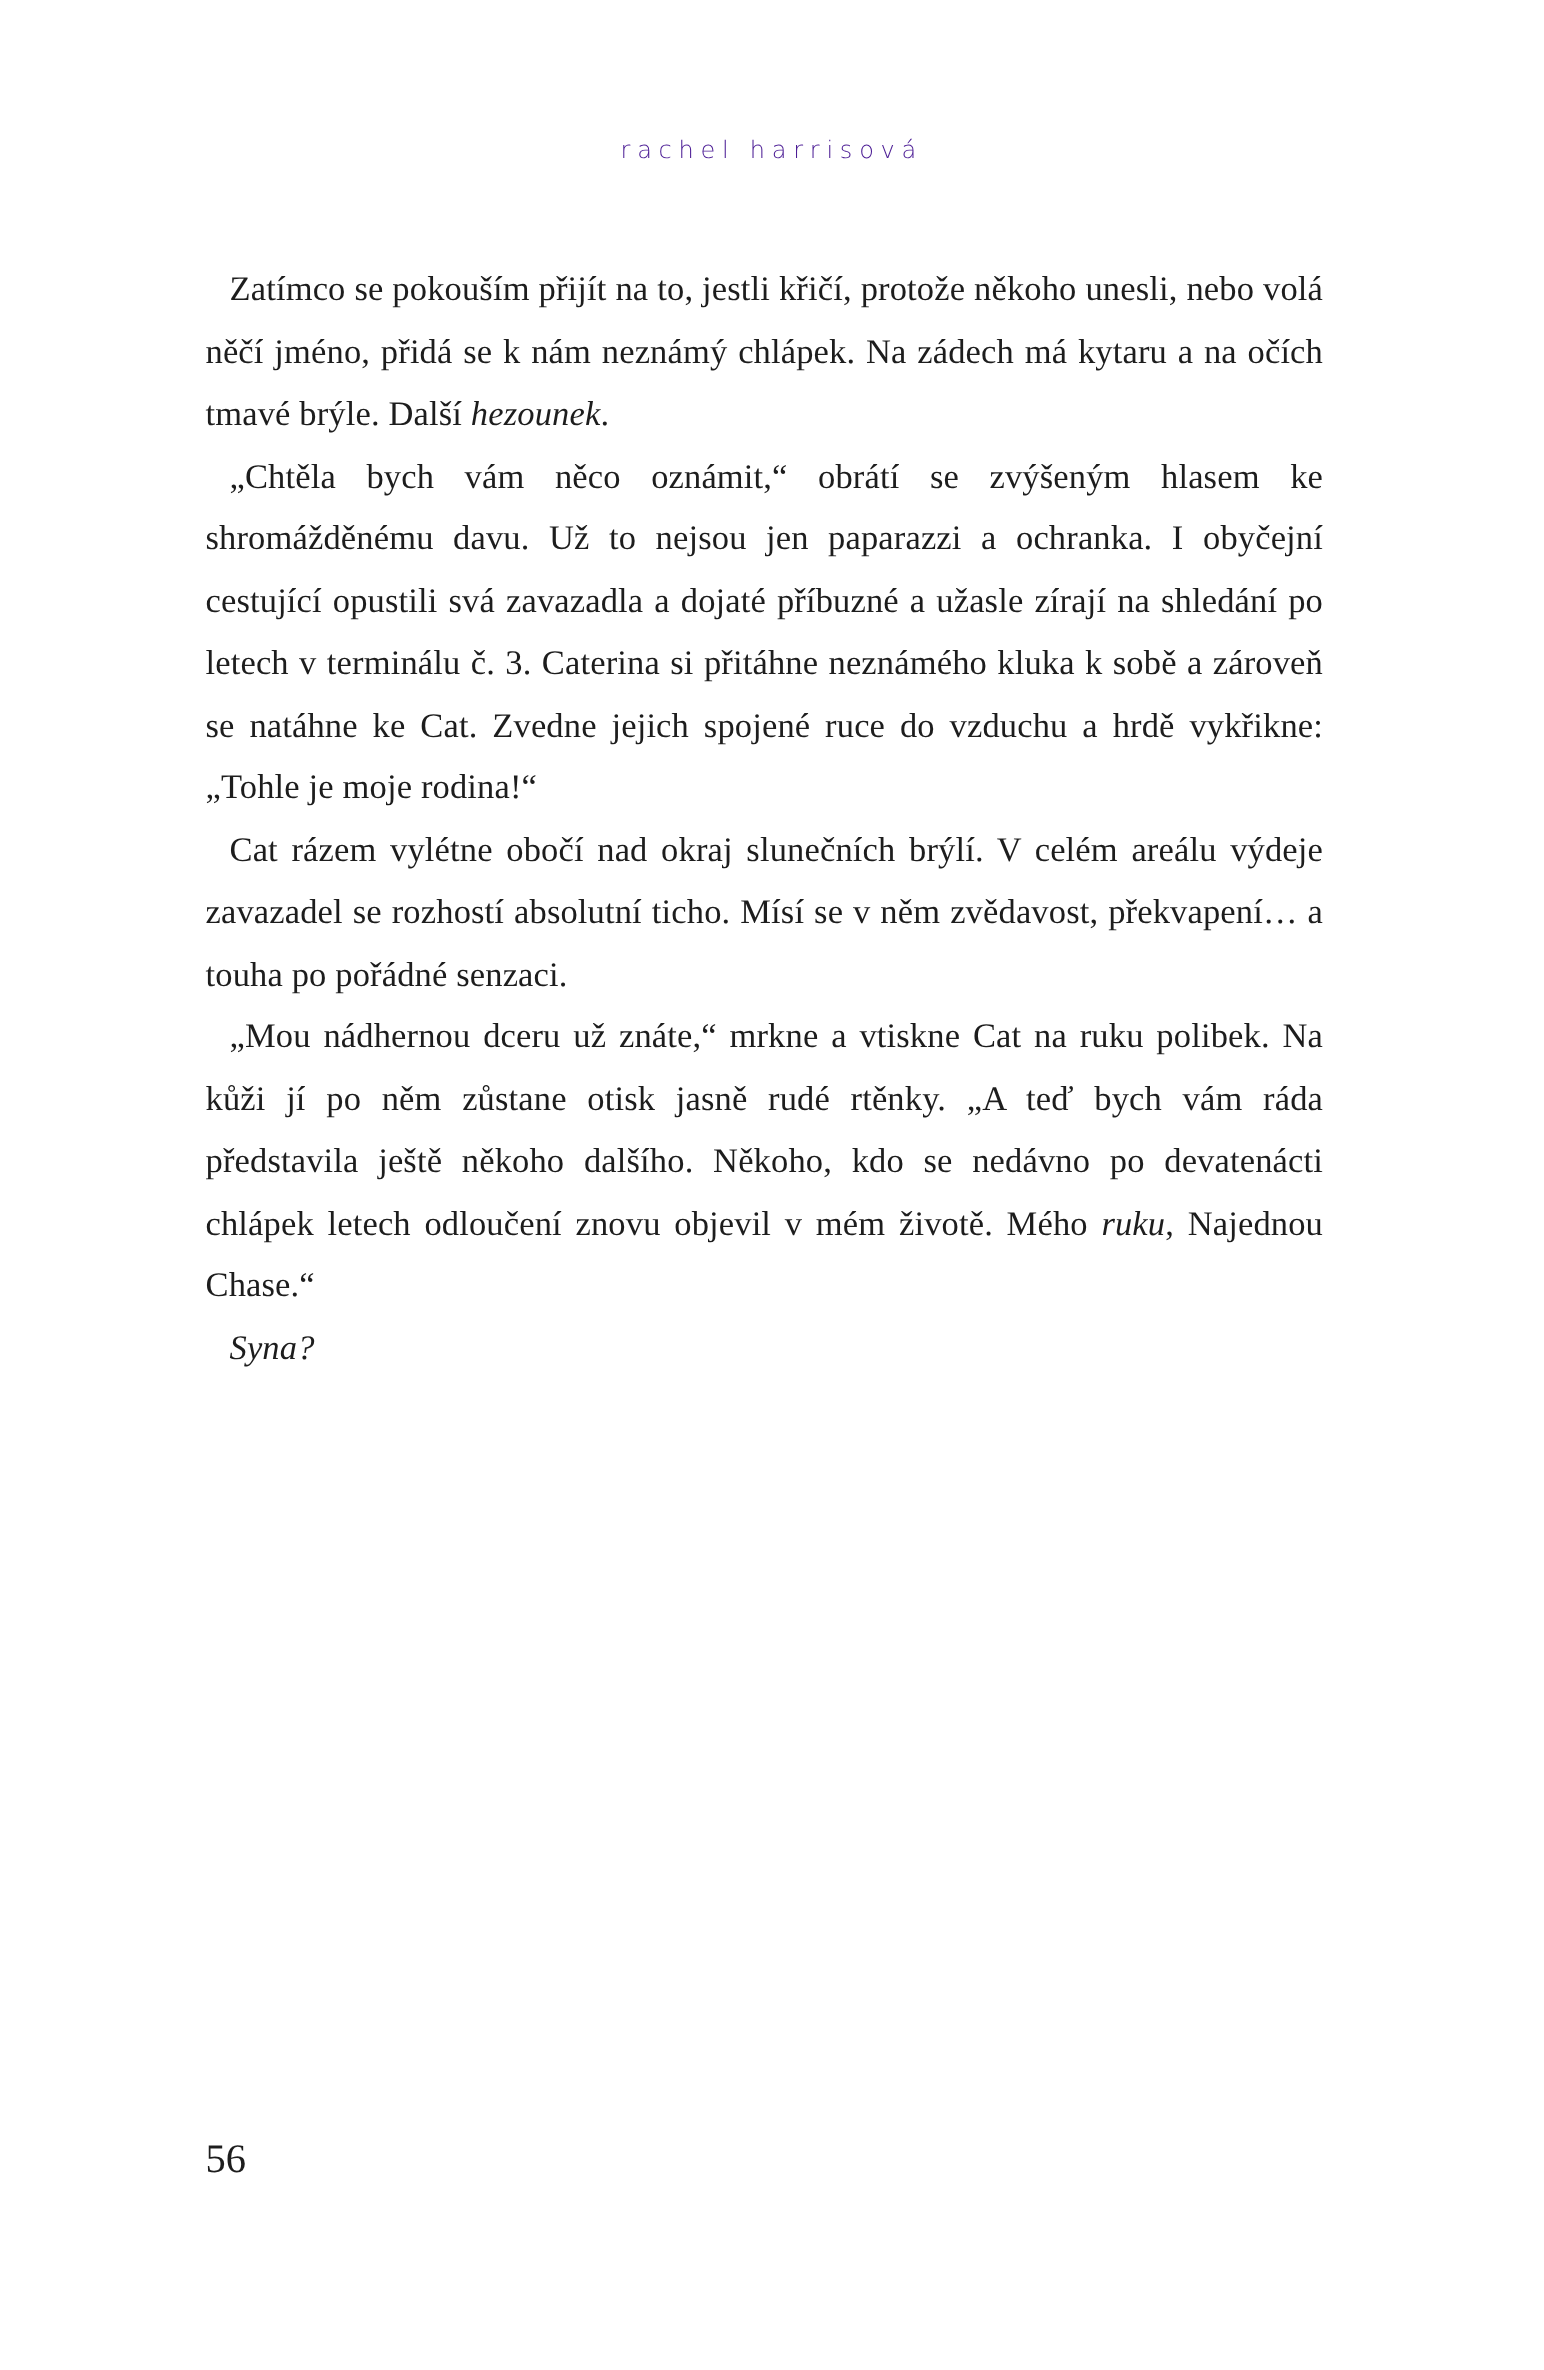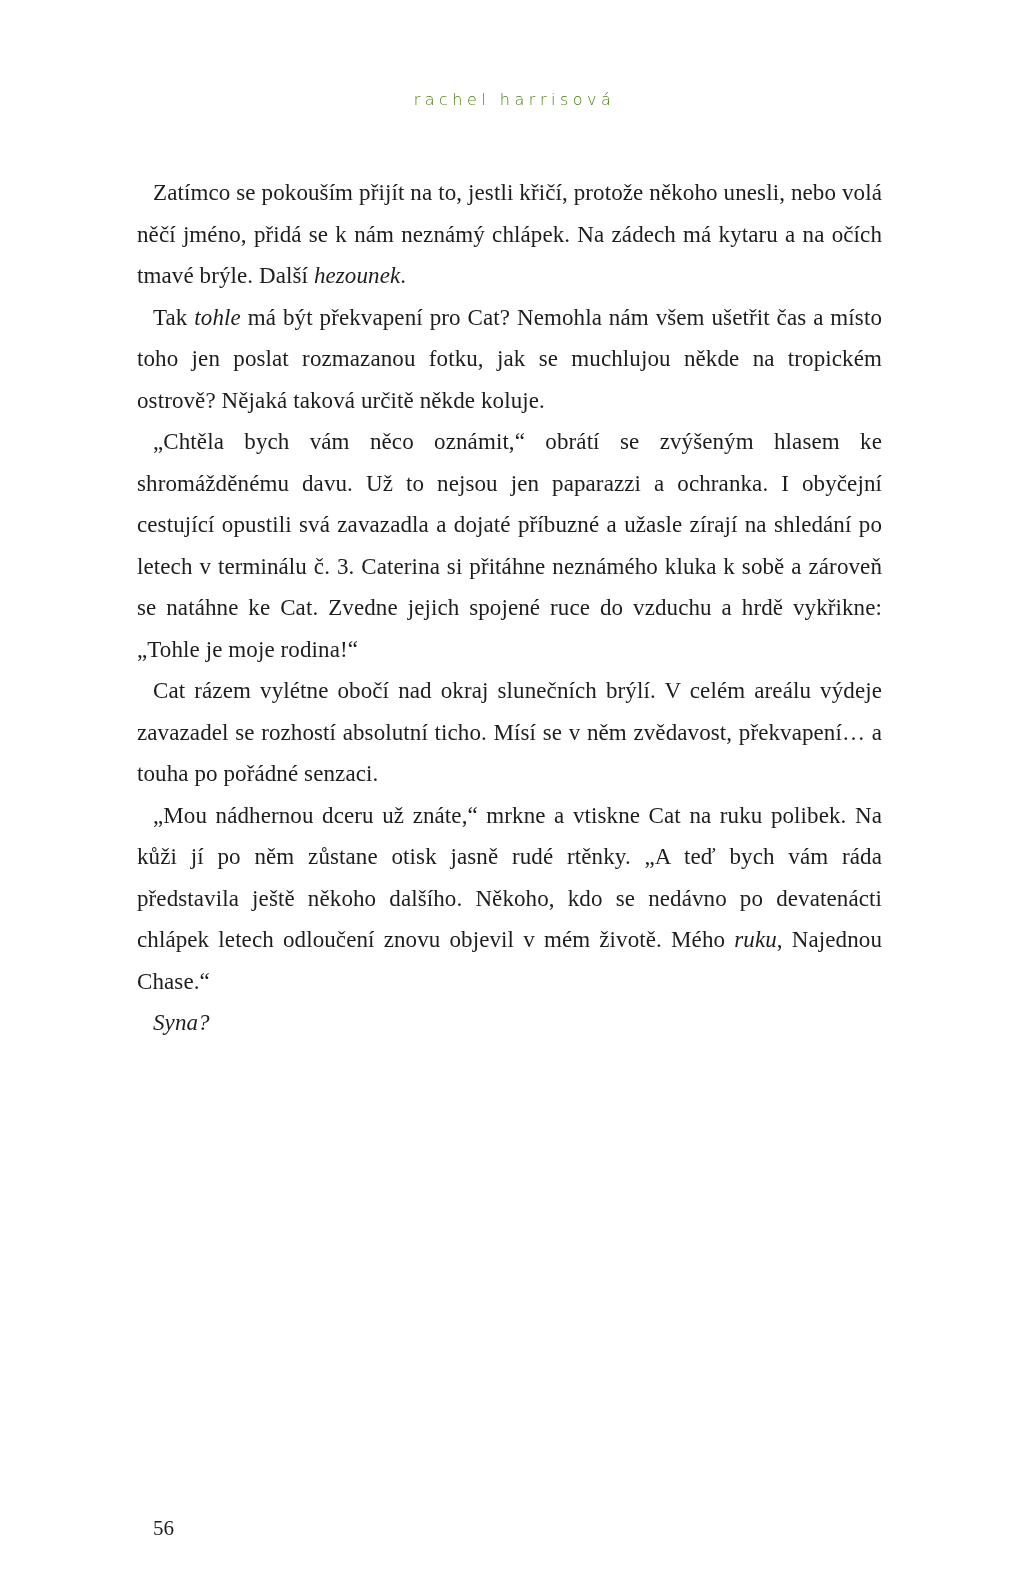--- a/index.html
+++ b/index.html
@@ -19,21 +19,21 @@
   .running-header {
     position: absolute;
     top: 90px;
     left: 0;
     width: 100%;
     text-align: center;
     font-family: "DejaVu Sans", "Liberation Sans", sans-serif;
     font-weight: 300;
     font-size: 16px;
     letter-spacing: 4.5px;
-    color: #4d7c0f;
+    color: #4c1d95;
   }
   .text-block {
     position: absolute;
     top: 172px;
     left: 137px;
     width: 745px;
     font-size: 23px;
     line-height: 41.5px;
     text-align: justify;
     letter-spacing: 0.1px;
@@ -42,38 +42,36 @@
     margin: 0;
     padding: 0;
     text-indent: 16px;
   }
   .italic {
     font-style: italic;
   }
   .page-number {
     position: absolute;
     left: 137px;
-    top: 1516px;
-    font-size: 21px;
+    top: 1424px;
+    font-size: 27px;
     color: #1d1d1d;
-    margin-left: 16px;
   }
 </style>
 </head>
 <body>
 
 <div class="page">
 
   <div class="running-header">rachel harrisová</div>
 
   <div class="text-block">
 
     <p><span>Zatímco se pokouším přijít na to, jestli křičí, protože někoho unesli, nebo volá něčí jméno, přidá se k nám neznámý chlápek. Na zádech má kytaru a na očích tmavé brýle. Další </span><span class="italic">hezounek</span><span>.</span></p>
 
-    <p><span>Tak </span><span class="italic">tohle</span><span> má být překvapení pro Cat? Nemohla nám všem ušetřit čas a místo toho jen poslat rozmazanou fotku, jak se muchlujou někde na tropickém ostrově? Nějaká taková určitě někde koluje.</span></p>
 
 
     <p><span>„Chtěla bych vám něco oznámit,“ obrátí se zvýšeným hlasem ke shromážděnému davu. Už to nejsou jen paparazzi a ochranka. I obyčejní cestující opustili svá zavazadla a dojaté příbuzné a užasle zírají na shledání po letech v terminálu č. 3. Caterina si přitáhne neznámého kluka k sobě a zároveň se natáhne ke Cat. Zvedne jejich spojené ruce do vzduchu a hrdě vykřikne: „Tohle je moje rodina!“</span></p>
 
     <p><span>Cat rázem vylétne obočí nad okraj slunečních brýlí. V celém areálu výdeje zavazadel se rozhostí absolutní ticho. Mísí se v něm zvědavost, překvapení… a touha po pořádné senzaci.</span></p>
 
     <p><span>„Mou nádhernou dceru už znáte,“ mrkne a vtiskne Cat na ruku polibek. Na kůži jí po něm zůstane otisk jasně rudé rtěnky. „A teď bych vám ráda představila ještě někoho dalšího. Někoho, kdo se nedávno po devatenácti chlápek letech odloučení znovu objevil v mém životě. Mého </span><span class="italic">ruku</span><span>, Najednou Chase.“</span></p>
 
     <p><span class="italic">Syna?</span></p>
 

